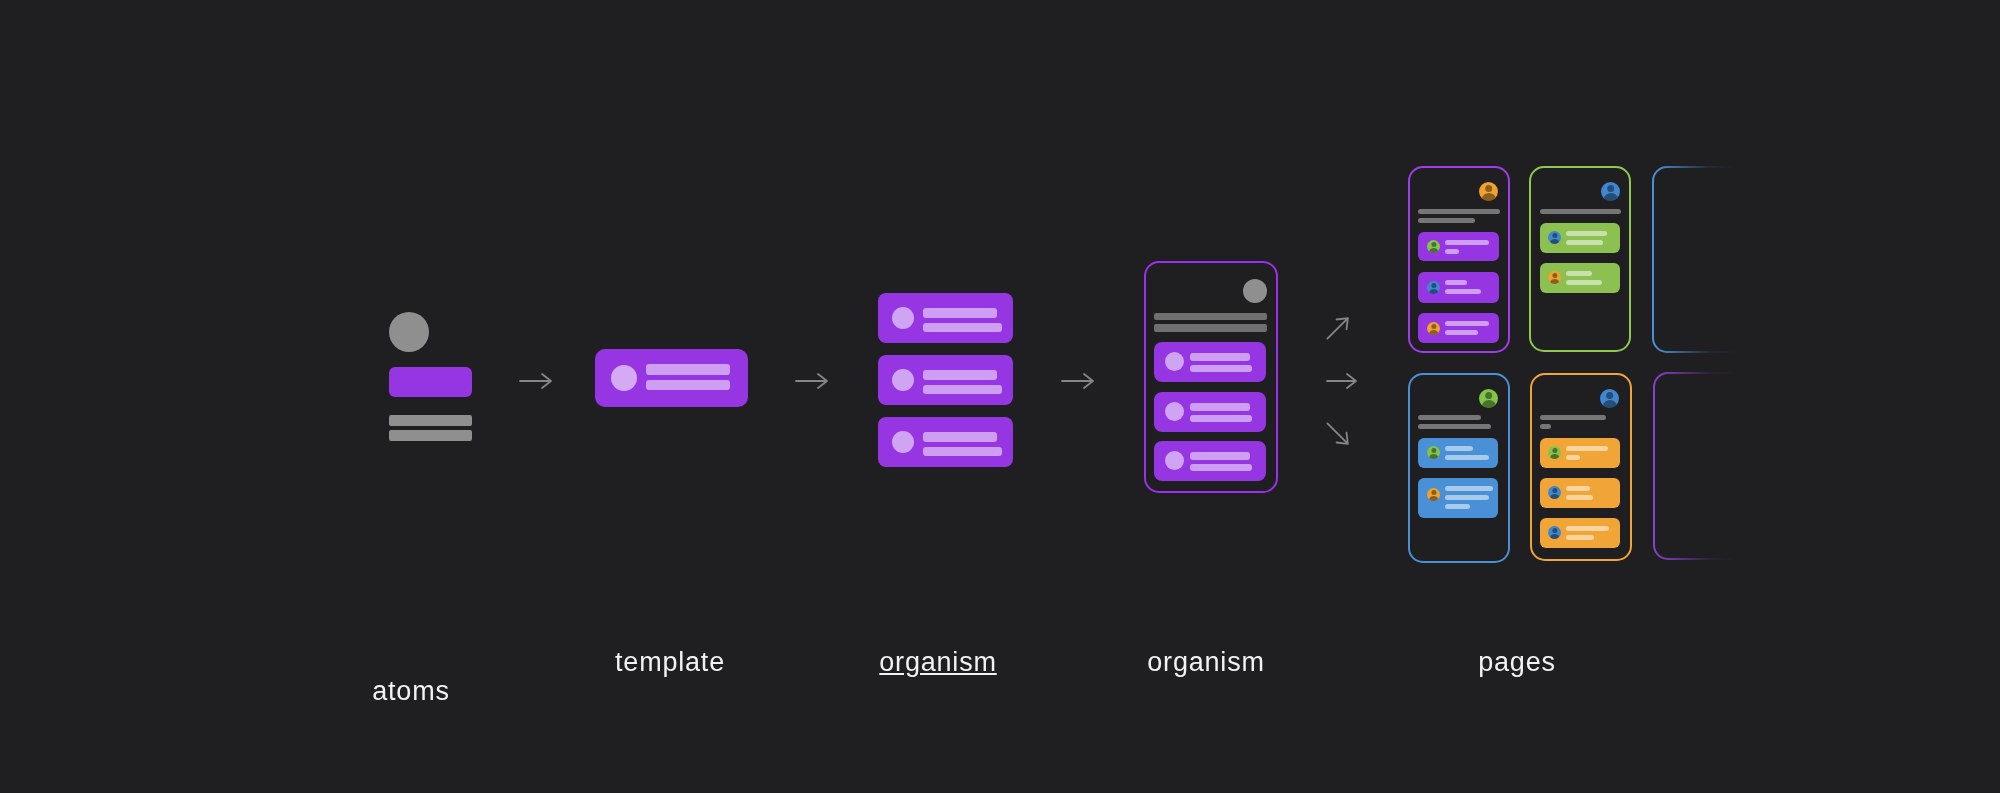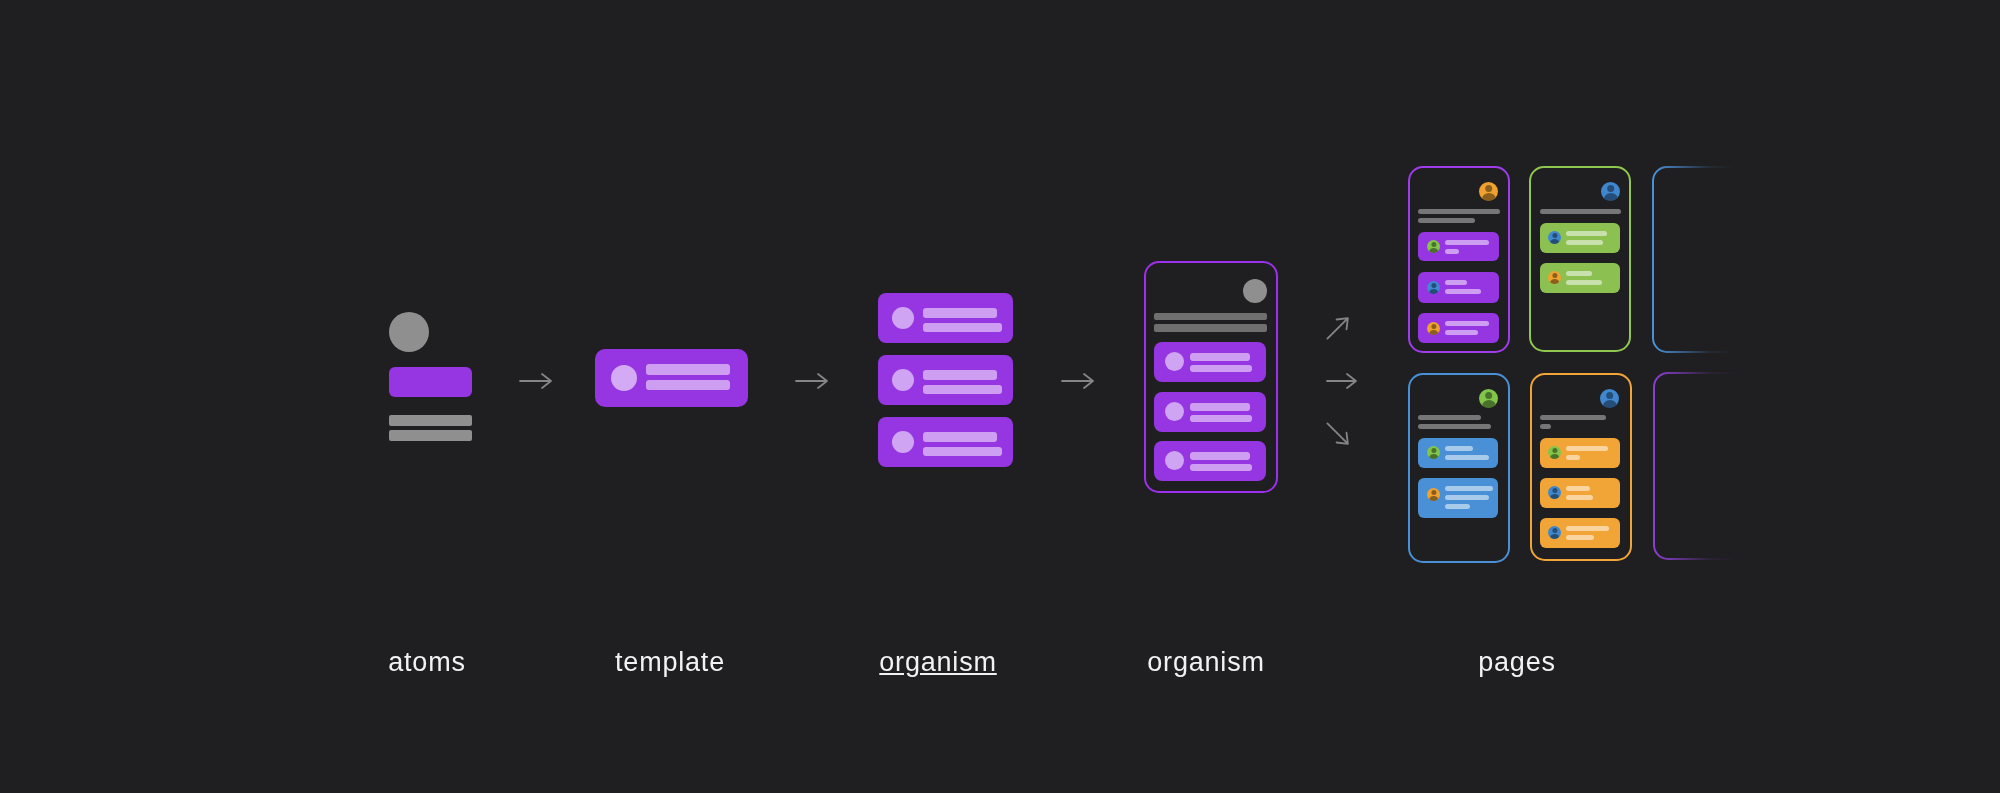--- a/index.html
+++ b/index.html
@@ -197,19 +197,19 @@
         <div class="avatar av-blue" style="left:8px;top:8px;width:13px;height:13px;"></div>
         <div class="bar lightbar" style="left:26px;top:8px;width:43px;height:5px;"></div>
         <div class="bar lightbar" style="left:26px;top:17px;width:28px;height:5px;"></div>
       </div>
     </div>
 
     <div class="page-frame fade" style="left:1653px;top:372px;width:102px;height:188px;border-color:#8a3fd0;"></div>
 
   </div>
 
-  <div class="stage-label" style="left:427px;">atoms</div>
+  <div class="stage-label" style="left:411px;margin-top:29px;">atoms</div>
   <div class="stage-label" style="left:670px;">template</div>
   <div class="stage-label" style="left:938px;text-decoration:underline;">organism</div>
   <div class="stage-label" style="left:1206px;">organism</div>
   <div class="stage-label" style="left:1517px;">pages</div>
 
 </div>
 
 </body></html>

